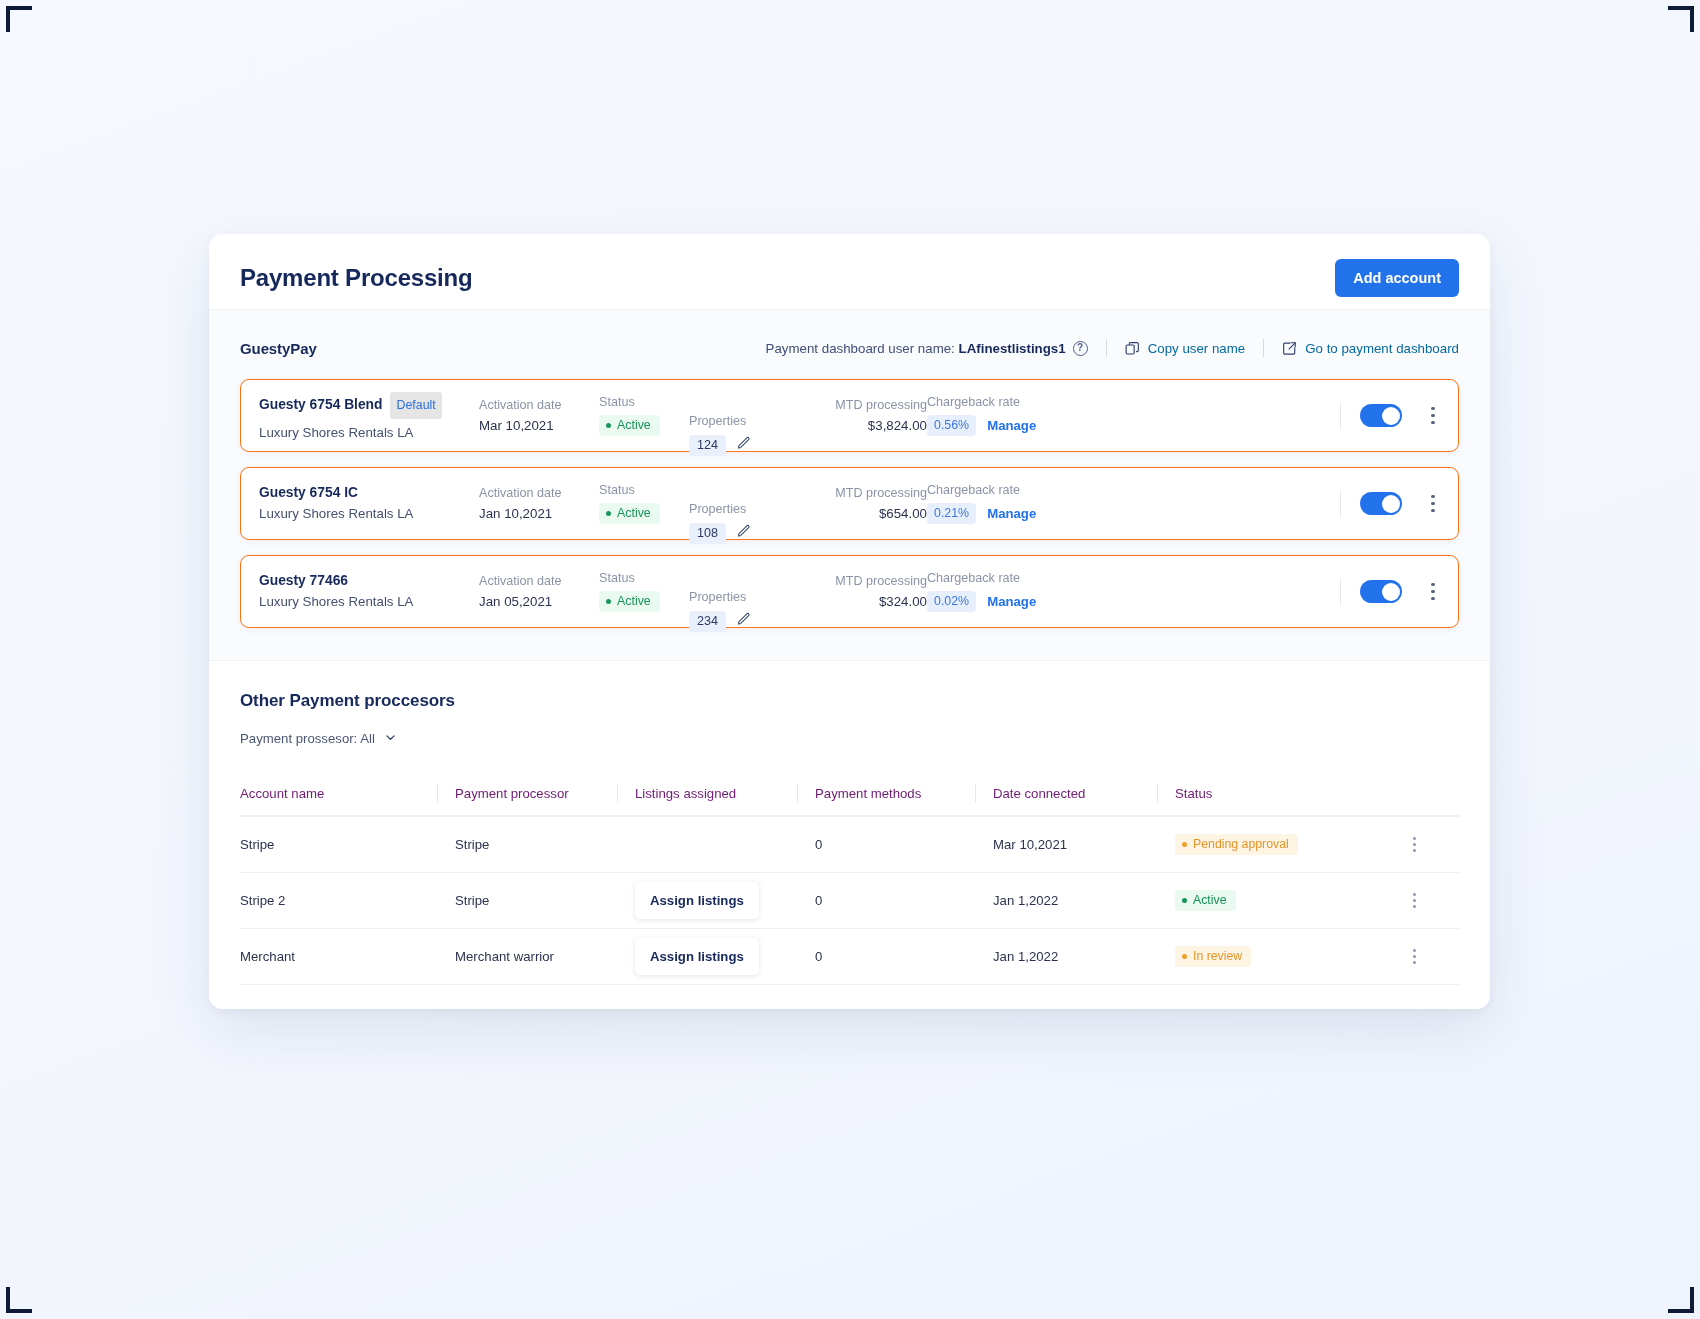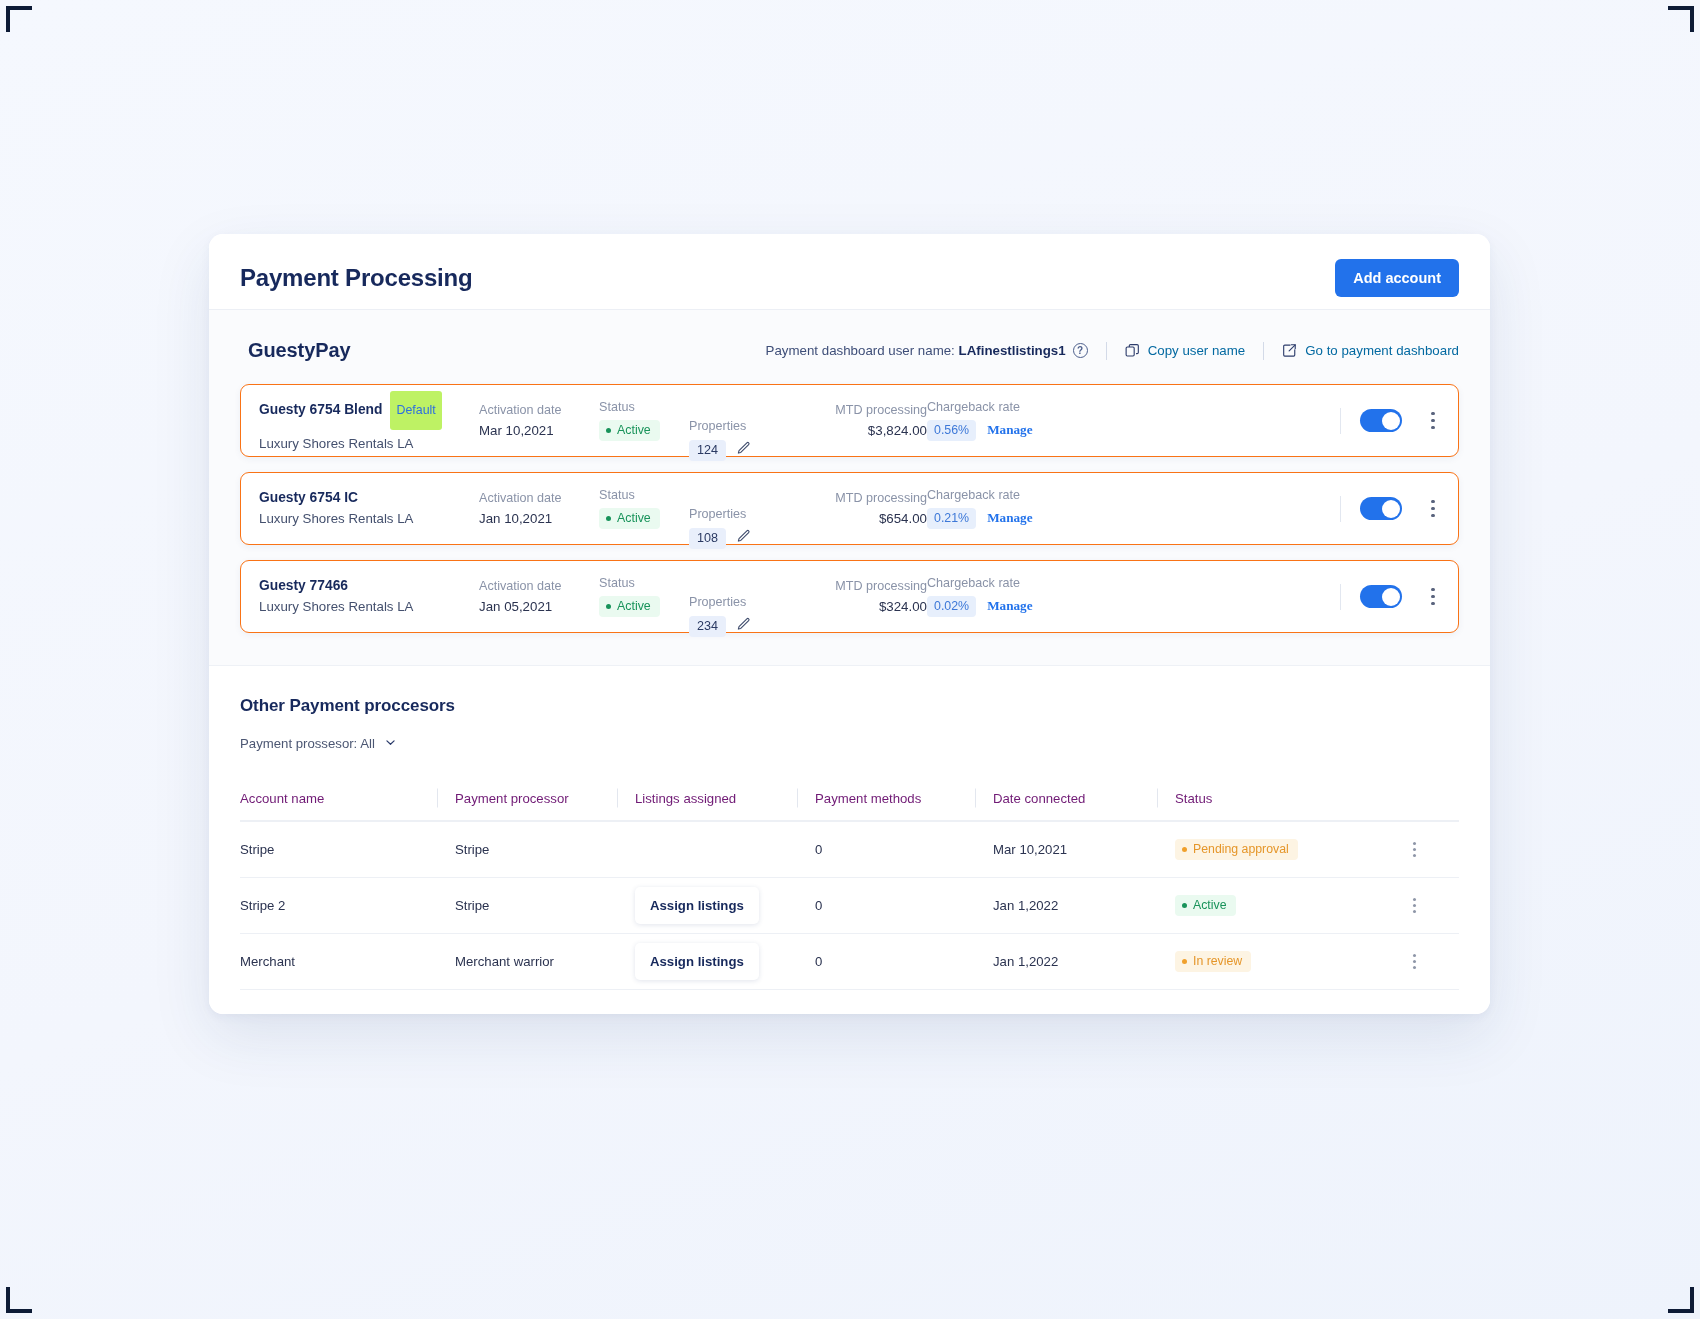--- a/index.html
+++ b/index.html
@@ -64,21 +64,21 @@
   
   .gp-section {
     background: #fafbfd;
     padding: 29px 31px 32px 31px;
     border-bottom: 1px solid #eef1f6;
   }
   .gp-head {
     display: flex; align-items: center; justify-content: space-between;
     margin-bottom: 22px;
   }
-  .gp-title { font-size: 20px; font-weight: 700; color:#17295c; letter-spacing:-0.1px;margin-left:8px; }
+  .gp-title { font-size: 15px; font-weight: 700; color:#17295c; letter-spacing:-0.1px; }
   .gp-actions { display:flex; align-items:center; gap: 0; font-size:13.3px; color:#1f2f5d; }
   .gp-username { font-weight:700; color:#17295c; font-size:13.3px; }
   .gp-username .lbl { font-weight:400; color:#3e4e78; }
   .help-icon {
     display:inline-flex; align-items:center; justify-content:center;
     width:15px; height:15px; border-radius:50%;
     border:1.3px solid #4d5f8c; color:#4d5f8c;
     font-size:10px; font-weight:700; line-height:1; margin-left:7px;
     cursor:pointer;
   }
@@ -102,22 +102,22 @@
   .col-name   { width: 220px; }
   .col-date   { width: 120px; }
   .col-status { width: 90px; }
   .col-props  { width: 118px; margin-top: 40px; }
   .col-mtd    { width: 120px; text-align: right; }
   .col-cb     { width: 200px; }
   .col-label { font-size: 12.6px; color:#8a93a8; line-height:1; }
   .acct-title { display:flex; align-items:center; gap:8px; }
   .acct-name { font-size:13.8px; font-weight:700; color:#17295c; line-height:1; }
   .badge-default {
-    font-size:12.4px; color:#2d6fe0; background:#bef264;
-    border-radius:3px; padding: 13px 6px; line-height:1; font-weight:400;
+    font-size:12.4px; color:#2d6fe0; background:#e5e5e5;
+    border-radius:3px; padding: 7px 6px; line-height:1; font-weight:400;
   }
   .acct-sub { font-size:13.3px; color:#44506e; line-height:1; }
   .val { font-size:13.3px; color:#2b3350; line-height:1; }
   .status-pill {
     display:inline-flex; align-items:center; gap:6px;
     background:#eafaf0; color:#18935a; border-radius:4px;
     padding:4px 9px 4px 7px; font-size:12.4px; line-height:1;
     align-self:flex-start;
   }
   .dot { width:5px; height:5px; border-radius:50%; background:#18935a; }
@@ -125,21 +125,21 @@
   .props-badge {
     background:#e9effb; color:#2b3a63; border-radius:4px;
     font-size:12.6px; padding:4px 8px; line-height:1;
   }
   .pencil { cursor:pointer; display:block; }
   .cb-row { display:flex; align-items:center; gap:11px; }
   .cb-badge {
     background:#e7effc; color:#3d78d8; border-radius:4px;
     font-size:12.4px; padding:4px 7px; line-height:1;
   }
-  .link-manage { color:#2272eb; font-size:13.2px; font-weight:700; cursor:pointer;font-family:Liberation Serif, serif; }
+  .link-manage { color:#2272eb; font-size:13.2px; font-weight:700; cursor:pointer; }
   .acct-right { margin-left:auto; display:flex; align-items:center; gap:0; }
   .rdiv { width:1px; height:26px; background:#e2e7f0; margin-right:19px; }
   .toggle {
     width:42px; height:23px; border-radius:12px; background:#2272eb;
     position:relative; cursor:pointer; flex:none;
   }
   .toggle .knob {
     position:absolute; top:2.5px; right:2.5px;
     width:18px; height:18px; border-radius:50%; background:#fff;
   }

